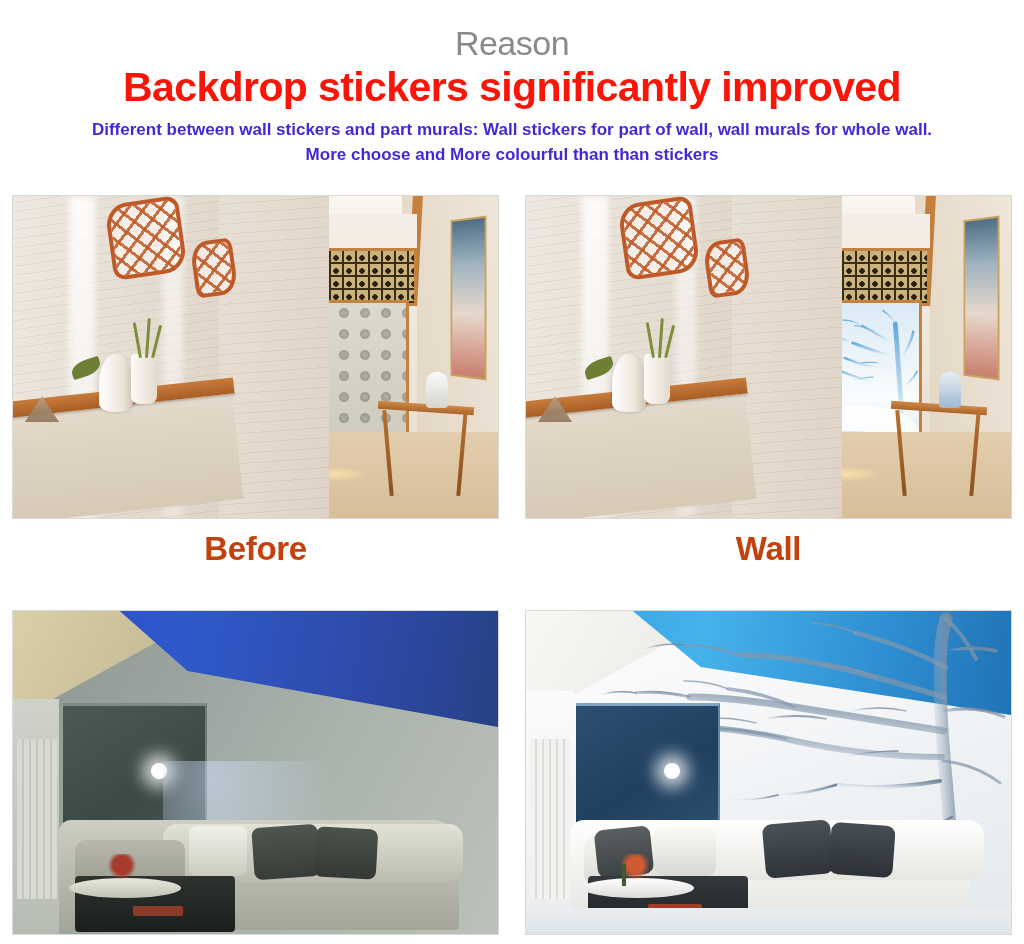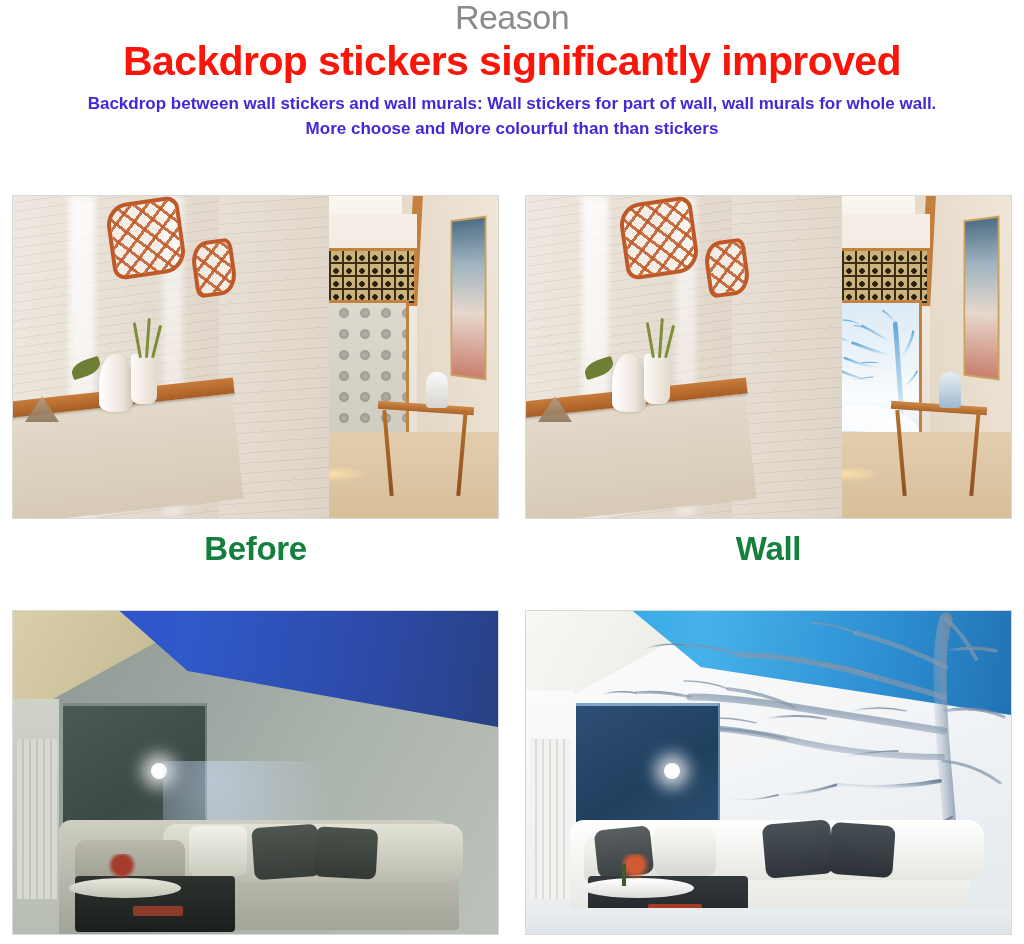--- a/index.html
+++ b/index.html
@@ -18,20 +18,21 @@
   
   .hdr-wrap { width: 1024px; text-align: center; }
 
   .kicker {
     font-family: "Liberation Sans", sans-serif;
     font-size: 34px;
     font-weight: 400;
     color: #8a8a8a;
     letter-spacing: -0.5px;
     line-height: 1;
+    padding-top: 26px;
     filter: blur(0.5px);
     user-select: none;
   }
 
   .headline {
     font-family: "Liberation Sans", sans-serif;
     font-size: 41px;
     font-weight: bold;
     color: #fb1408;
     letter-spacing: -0.6px;
@@ -75,21 +76,21 @@
     background: #cfc7bd;
     box-shadow: 0 0 0 1px rgba(190,185,180,.55);
   }
   .row.second .photo { height: 323px; }
 
   .caption {
     text-align: center;
     font-family: "Liberation Sans", sans-serif;
     font-size: 33px;
     font-weight: bold;
-    color: #15803d;
+    color: #c2410c;
     line-height: 1;
     padding-top: 14px;
     letter-spacing: -0.3px;
   }
 
   
   .hall { position: absolute; inset: 0; background: #efe7dc; }
 
   
   .hall .brickwall {
@@ -300,21 +301,21 @@
     position: absolute; left: 92px; bottom: 52px; width: 34px; height: 28px;
   }
   .lounge .mural-svg { position: absolute; inset: 0; }
 </style>
 </head>
 <body>
 
 <div class="hdr-wrap">
   <div class="kicker">Reason</div>
   <div class="headline">Backdrop stickers significantly improved</div>
-  <div class="subline first">Backdrop between wall stickers and wall murals: Wall stickers for part of wall, wall murals for whole wall.</div>
+  <div class="subline first">Different between wall stickers and part murals: Wall stickers for part of wall, wall murals for whole wall.</div>
   <div class="subline">More choose and More colourful than than stickers</div>
 </div>
 
 <div class="grid">
 
   <div class="row first">
 
     <div class="cell">
       <div class="photo">
         <div class="hall">

